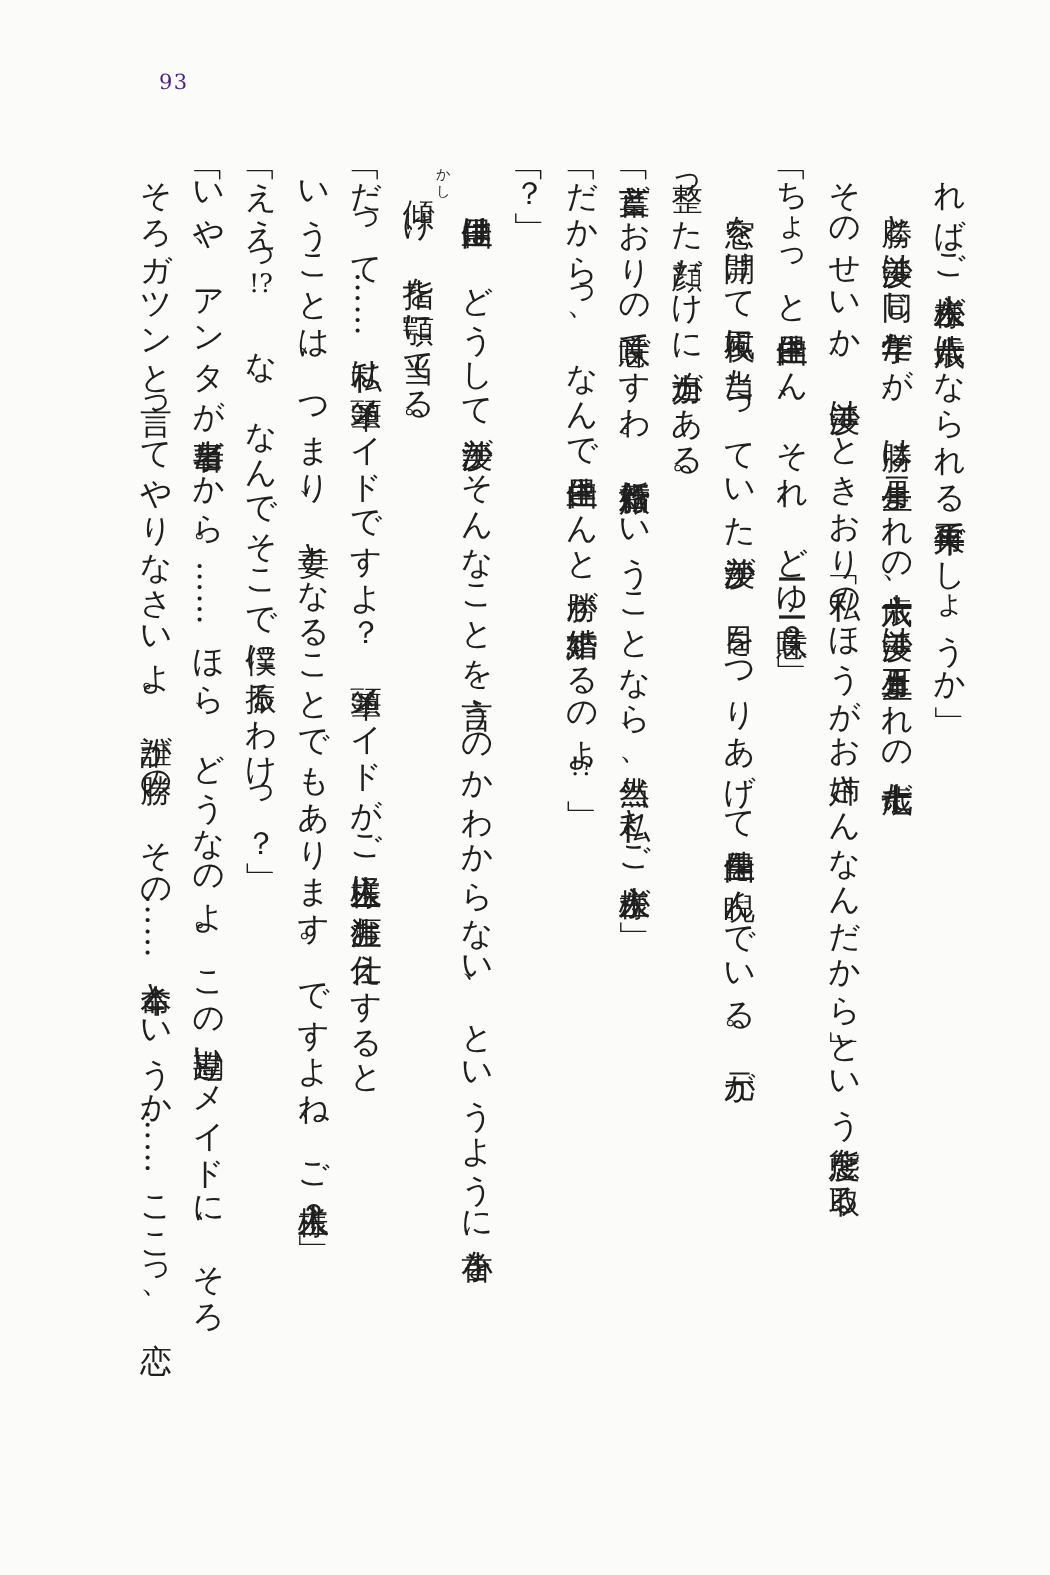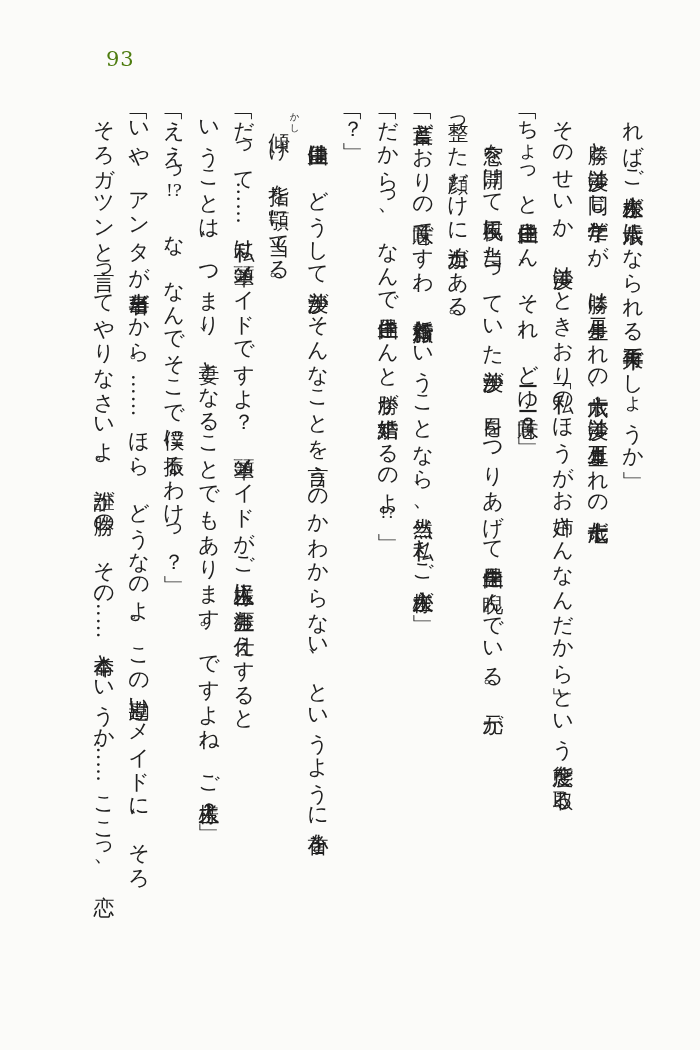--- a/index.html
+++ b/index.html
@@ -15,23 +15,23 @@
     width: 700px;
     height: 1050px;
     background: #fbfbf9;
     color: #1f1f1f;
     font-family: "DejaVu Serif", "Liberation Serif", serif;
   }
   .page-number {
     position: absolute;
     top: 47px;
     left: 106px;
-    font-size: 21px;
+    font-size: 14px;
     letter-spacing: 1px;
-    color: #4d7c0f;
+    color: #4c1d95;
   }
   .text-block {
     position: absolute;
     top: 106px;
     right: 50px;
     height: 852px;
     writing-mode: vertical-rl;
     -webkit-writing-mode: vertical-rl;
     text-orientation: mixed;
     font-size: 21px;

